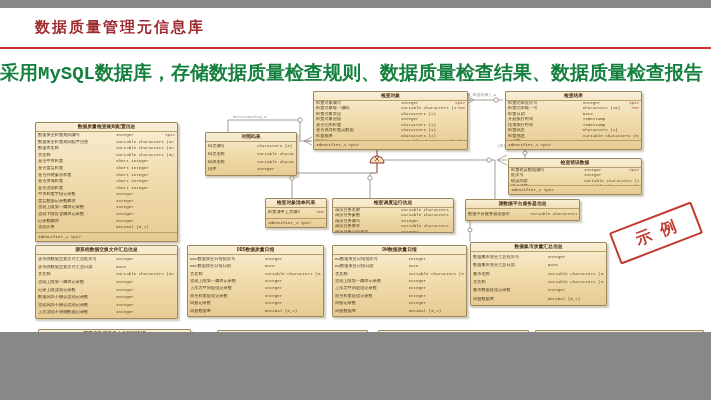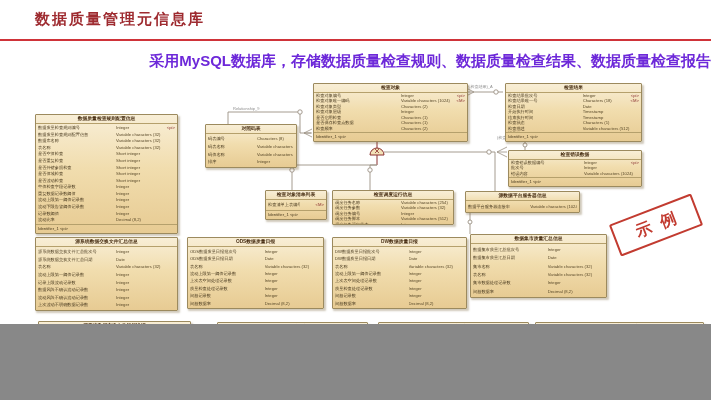--- a/index.html
+++ b/index.html
@@ -1,22 +1,22 @@
 <!DOCTYPE html>
 <html><head>
 <meta charset="utf-8">
 <style>
   html,body{margin:0;padding:0;background:#888;}
   #slide{position:relative;width:711px;height:324px;background:#ffffff;overflow:hidden;
-         font-family:Liberation Sans, sans-serif;}
+         font-family:Liberation Mono, monospace;margin-top:8px;}
   .page-title{position:absolute;left:35px;top:10px;font-size:15px;font-weight:bold;
               color:#9e2b30;letter-spacing:2px;}
   .title-rule{position:absolute;left:0;top:39px;width:711px;height:2px;background:#cf3339;}
-  .subtitle{position:absolute;left:0;top:52px;width:711px;text-align:right;font-size:15px;
-            font-weight:bold;color:#6d28d9;}
+  .subtitle{position:absolute;left:0;top:52px;width:711px;text-align:left;font-size:19px;
+            font-weight:bold;color:#15803d;}
   .etable{position:absolute;display:flex;flex-direction:column;
           background:linear-gradient(180deg,#f8eed6 0%,#f1ddae 45%,#e7cb93 100%);
           border:1px solid #9c8a5e;border-radius:1px;
           box-shadow:1.5px 2px 2px rgba(120,100,60,.35);
           color:#4a3b20;overflow:hidden;}
   .etitle{flex:0 0 auto;text-align:center;font-size:4.8px;line-height:8px;height:8px;
           font-weight:bold;color:#4a3116;border-bottom:1px solid #b5a06c;
           white-space:nowrap;overflow:hidden;}
   .ebody{flex:1 1 auto;display:flex;flex-direction:column;justify-content:space-evenly;
          padding:0 2px;overflow:hidden;}

